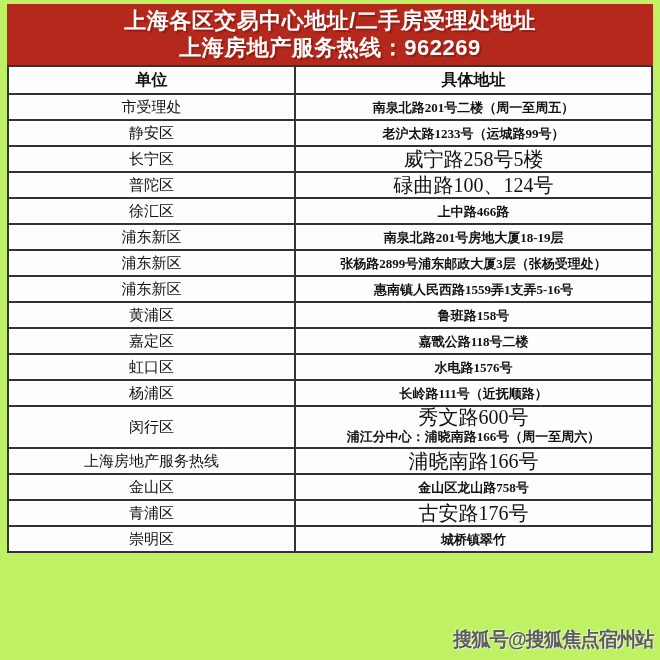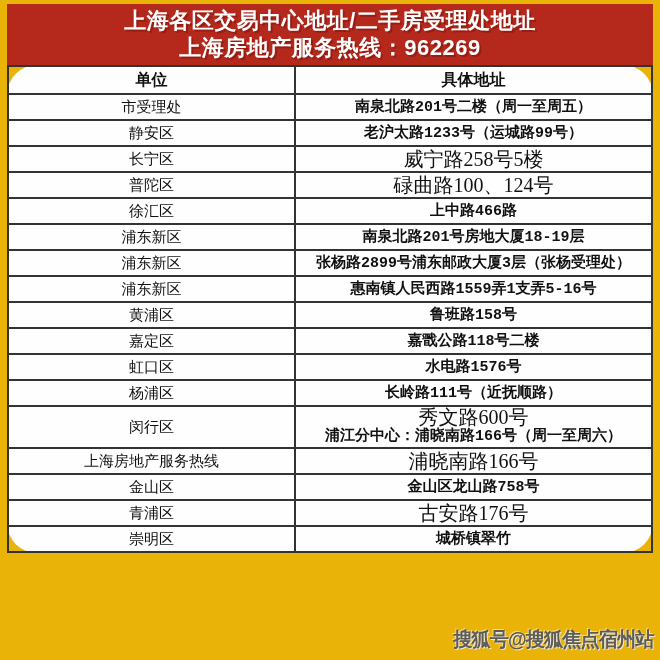--- a/index.html
+++ b/index.html
@@ -1,21 +1,21 @@
 <!DOCTYPE html>
 <html><head>
 <meta charset="utf-8">
 <style>
   html,body{margin:0;padding:0;background:#ffffff;}
   .page{
     position:relative;
     width:660px;height:660px;
     box-sizing:border-box;
     padding:4px 7px 0 7px;
-    background:#eab308;
+    background:#bef264;
     overflow:hidden;
     font-family:"Liberation Sans","DejaVu Sans",sans-serif;
   }
   .banner{
     background:#b5281c;
     color:#ffffff;
     text-align:center;
     padding:3px 0 4px 0;
     margin-bottom:0;
   }
@@ -25,21 +25,20 @@
     line-height:27px;
     letter-spacing:0.5px;
     text-shadow:2px 2px 0 rgba(90,10,5,0.35);
     white-space:nowrap;
   }
   table.addr-table{
     width:100%;
     border-collapse:collapse;
     table-layout:fixed;
     background:#fefefe;
-    border-radius:30px;
   }
   .col-unit{width:44.6%;}
   .col-addr{width:55.4%;}
   .addr-table th,
   .addr-table td{
     border:2px solid #333333;
     text-align:center;
     vertical-align:middle;
     padding:1px 4px;
     color:#111111;
@@ -55,23 +54,23 @@
     height:22px;
   }
   .unit-cell{
     font-size:15px;
     font-weight:normal;
   }
   .addr-line{
     line-height:19px;
   }
   .addr-line.sans{
-    font-size:15px;
-    font-weight:bold;
-    font-family:Liberation Mono, monospace;
+    font-size:13px;
+    font-weight:bold;
+    font-family:Liberation Serif, serif;
   }
   .addr-line.serif{
     font-size:20px;
     font-weight:normal;
     font-family:"Liberation Serif","DejaVu Serif",serif;
   }
   .watermark{
     position:absolute;
     right:6px;
     bottom:7px;

